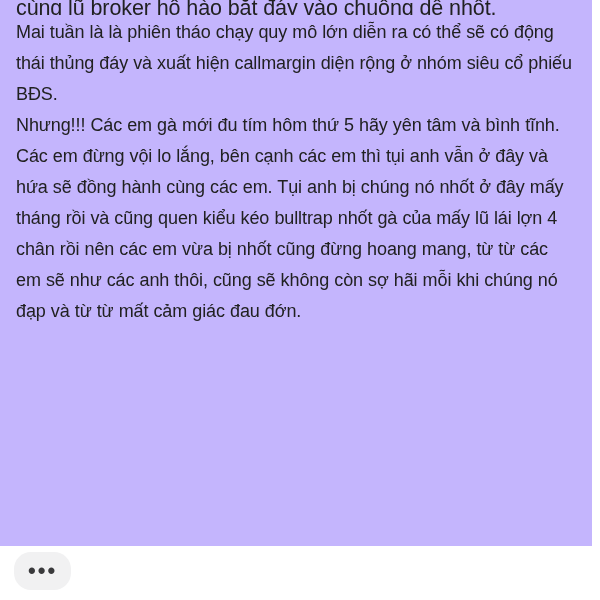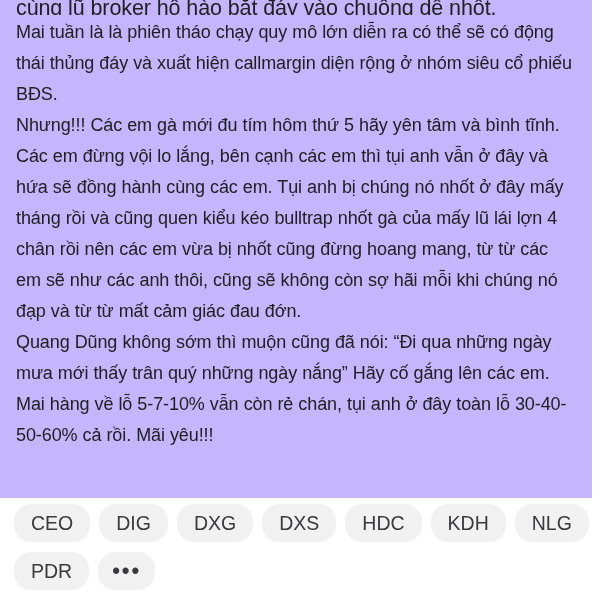--- a/index.html
+++ b/index.html
@@ -91,35 +91,23 @@
 </style>
 </head>
 <body>
 
 <div class="screen">
 
   <div class="post-body">
     <div class="clipped-line">cùng lũ broker hô hào bắt đáy vào chuồng dễ nhốt.</div>
     <p>Mai tuần là là phiên tháo chạy quy mô lớn diễn ra có thể sẽ có động thái thủng đáy và xuất hiện callmargin diện rộng ở nhóm siêu cổ phiếu BĐS.</p>
     <p>Nhưng!!! Các em gà mới đu tím hôm thứ 5 hãy yên tâm và bình tĩnh. Các em đừng vội lo lắng, bên cạnh các em thì tụi anh vẫn ở đây và hứa sẽ đồng hành cùng các em. Tụi anh bị chúng nó nhốt ở đây mấy tháng rồi và cũng quen kiểu kéo bulltrap nhốt gà của mấy lũ lái lợn 4 chân rồi nên các em vừa bị nhốt cũng đừng hoang mang, từ từ các em sẽ như các anh thôi, cũng sẽ không còn sợ hãi mỗi khi chúng nó đạp và từ từ mất cảm giác đau đớn.</p>
-    <p>Quang Dũng không sớm thì muộn cũng đã nói: “Đi qua những ngày mưa mới thấy trân quý những ngày nắng” Hãy cố gắng lên các em. Mai hàng về lỗ 5-7-10% vẫn còn rẻ chán, tụi anh ở đây toàn lỗ 30-40-50-60% cả rồi. Mãi yêu!!!</p>
   </div>
 
   <div class="tags-area">
     <div class="tag-row">
-      <span class="tag">CEO</span>
-      <span class="tag">DIG</span>
-      <span class="tag">DXG</span>
-      <span class="tag">DXS</span>
-      <span class="tag">HDC</span>
-      <span class="tag">KDH</span>
-      <span class="tag">NLG</span>
-      <span class="tag">NVL</span>
-    </div>
-    <div class="tag-row">
-      <span class="tag">PDR</span>
       <span class="tag-more">
           <span class="dots">•••</span>
         </span>
     </div>
   </div>
 
 </div>
 
 </body></html>

